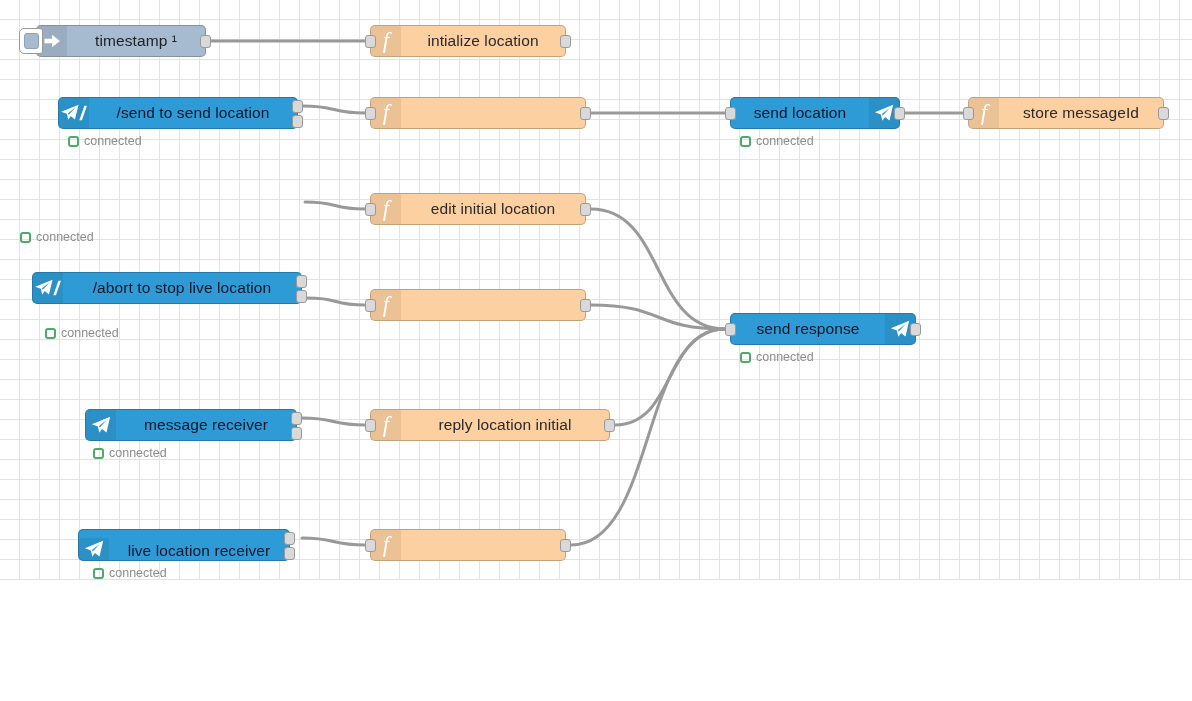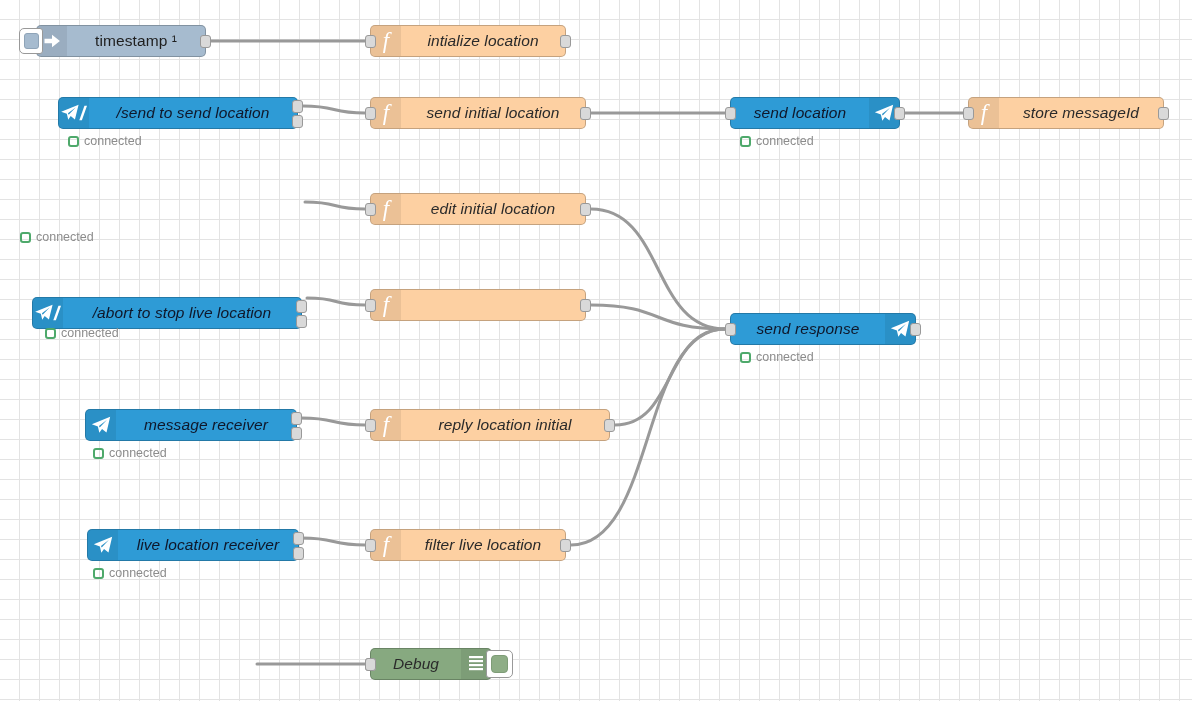--- a/index.html
+++ b/index.html
@@ -3,21 +3,21 @@
 <meta charset="utf-8">
 <style>
   html, body {
     margin: 0;
     padding: 0;
     background: #ffffff;
   }
   #canvas {
     position: relative;
     width: 1192px;
-    height: 701px;
+    height: 580px;
     overflow: hidden;
     background-color: #ffffff;
     background-image:
       linear-gradient(to right, #e3e3e3 1px, transparent 1px),
       linear-gradient(to bottom, #e3e3e3 1px, transparent 1px);
     background-size: 20px 20px;
     background-position: -1px -1px;
     font-family: "Liberation Sans", sans-serif;
   }
   #wires {
@@ -50,21 +50,20 @@
   }
   .node .icon-box.right {
     border-radius: 0 4px 4px 0;
   }
   .node .label {
     flex: 1 1 auto;
     display: flex;
     align-items: center;
     justify-content: center;
     font-size: 15.5px;
-    font-style: italic;
     color: #2a2a2a;
     padding: 0 10px;
     white-space: nowrap;
     letter-spacing: 0.1px;
   }
   .node.plain .label { font-style: normal; }
 
   
   .n-inject   { background: #a6bbcf; }
   .n-function { background: #fdd0a2; }
@@ -227,21 +226,20 @@
       <span>connected</span>
     </div>
     <div class="node n-function" style="left: 370px; top: 97px; width: 216px;">
       <div class="icon-box">
         <span class="fn-icon">
           <svg width="20" height="24" viewBox="0 0 20 24">
             <text x="10" y="19" text-anchor="middle" font-family="Liberation Serif, serif" font-size="23" font-style="italic" fill="#ffffff">f</text>
           </svg>
         </span>
       </div>
-      <div class="label">send initial location</div>
       <div class="port in" style="top: 9px;"></div>
       <div class="port out" style="top: 9px;"></div>
     </div>
     <div class="node n-telegram" style="left: 730px; top: 97px; width: 170px;">
       <div class="label">send location</div>
       <div class="icon-box right">
         <span class="tg-icon">
           <svg width="22" height="22" viewBox="0 0 24 24" aria-hidden="true">
             <path fill="#ffffff" d="M22 3 L2 11.2 L8.6 13.6 L10.2 20.4 L13.1 16.3 L18 20.2 Z M9.8 13.1 L18.6 6.2 L10.6 14.7 Z"></path>
           </svg>
@@ -275,21 +273,21 @@
         <span class="fn-icon">
           <svg width="20" height="24" viewBox="0 0 20 24">
             <text x="10" y="19" text-anchor="middle" font-family="Liberation Serif, serif" font-size="23" font-style="italic" fill="#ffffff">f</text>
           </svg>
         </span>
       </div>
       <div class="label">edit initial location</div>
       <div class="port in" style="top: 9px;"></div>
       <div class="port out" style="top: 9px;"></div>
     </div>
-    <div class="node n-telegram" style="left: 32px; top: 297px; width: 270px;">
+    <div class="node n-telegram" style="left: 32px; top: 272px; width: 270px;">
       <div class="icon-box">
         <span class="tg-icon">
           <svg width="28" height="22" viewBox="0 0 30 24" aria-hidden="true">
             <path fill="#ffffff" d="M20 3 L1 10.6 L7.2 12.9 L8.7 19.3 L11.4 15.4 L16 19.1 Z M8.4 12.4 L16.8 5.9 L9.2 13.9 Z"></path>
             <path fill="#ffffff" d="M26.4 4.2 L29.2 4.2 L23.6 20 L20.8 20 Z"></path>
           </svg>
         </span>
       </div>
       <div class="label">/abort to stop live location</div>
       <div class="port out" style="top: 2px;"></div>
@@ -347,21 +345,21 @@
         <span class="fn-icon">
           <svg width="20" height="24" viewBox="0 0 20 24">
             <text x="10" y="19" text-anchor="middle" font-family="Liberation Serif, serif" font-size="23" font-style="italic" fill="#ffffff">f</text>
           </svg>
         </span>
       </div>
       <div class="label">reply location initial</div>
       <div class="port in" style="top: 9px;"></div>
       <div class="port out" style="top: 9px;"></div>
     </div>
-    <div class="node n-telegram" style="left: 87px; top: 529px; width: 212px;">
+    <div class="node n-telegram" style="left: 78px; top: 529px; width: 212px; align-items: flex-end;">
       <div class="icon-box">
         <span class="tg-icon">
           <svg width="22" height="22" viewBox="0 0 24 24" aria-hidden="true">
             <path fill="#ffffff" d="M22 3 L2 11.2 L8.6 13.6 L10.2 20.4 L13.1 16.3 L18 20.2 Z M9.8 13.1 L18.6 6.2 L10.6 14.7 Z"></path>
           </svg>
         </span>
       </div>
       <div class="label">live location receiver</div>
       <div class="port out" style="top: 2px;"></div>
       <div class="port out" style="top: 17px;"></div>
@@ -371,21 +369,20 @@
       <span>connected</span>
     </div>
     <div class="node n-function" style="left: 370px; top: 529px; width: 196px;">
       <div class="icon-box">
         <span class="fn-icon">
           <svg width="20" height="24" viewBox="0 0 20 24">
             <text x="10" y="19" text-anchor="middle" font-family="Liberation Serif, serif" font-size="23" font-style="italic" fill="#ffffff">f</text>
           </svg>
         </span>
       </div>
-      <div class="label">filter live location</div>
       <div class="port in" style="top: 9px;"></div>
       <div class="port out" style="top: 9px;"></div>
     </div>
     <div class="node n-debug" style="left: 370px; top: 648px; width: 122px;">
       <div class="label">Debug</div>
       <div class="icon-box right">
         <span class="dbg-icon">
           <svg width="18" height="20" viewBox="0 0 18 20">
             <rect x="2" y="2" width="14" height="2.2" fill="#ffffff"></rect>
             <rect x="2" y="6" width="14" height="2.2" fill="#ffffff"></rect>

